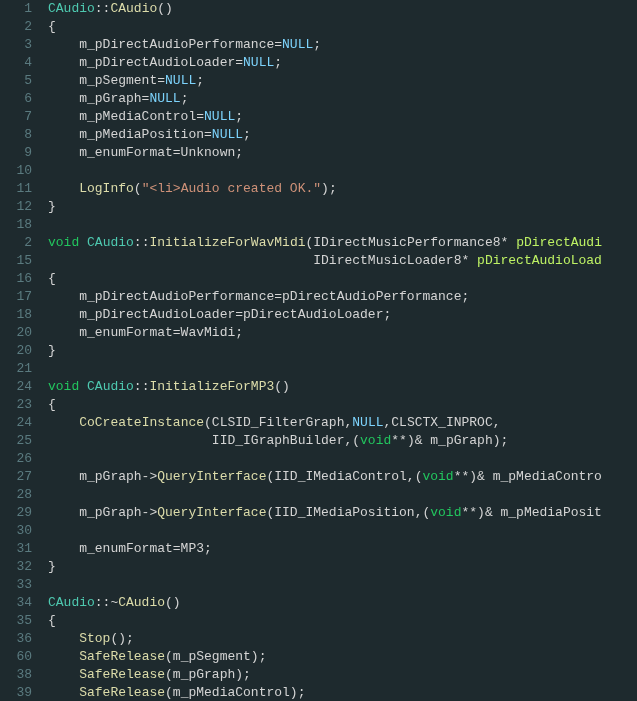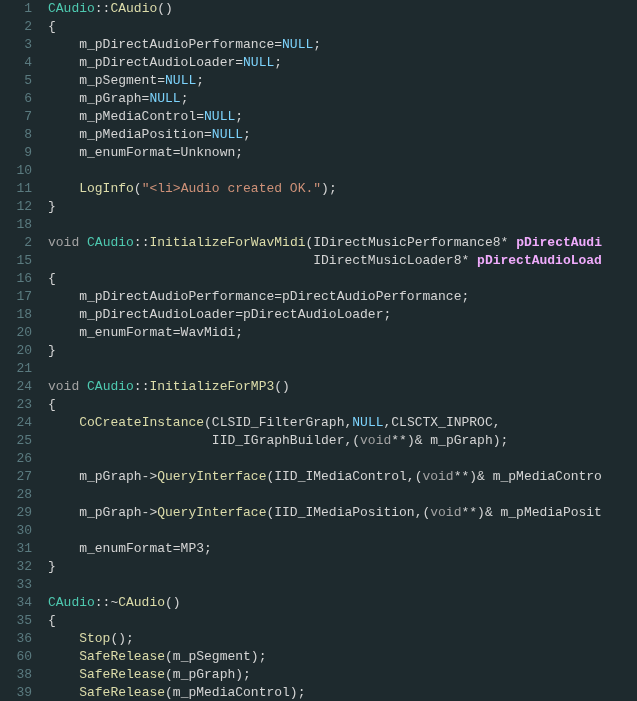--- a/index.html
+++ b/index.html
@@ -29,26 +29,26 @@
     height: 18px;
   }
   .code {
     padding-left: 8px;
     white-space: pre;
     color: #d4d4d4;
   }
   .code div {
     height: 18px;
   }
-  .kw { color: #a3a3a3; }        
+  .kw { color: #22c55e; }        
   .null { color: #7dd3fc; }      
   .type { color: #4ec9b0; }      
   .func { color: #dcdcaa; }      
   .str { color: #ce9178; }
-  .param { color: #f0abfc; font-weight: bold; }
+  .param { color: #bef264; }
 </style>
 </head>
 <body>
 
 <div class="editor">
   <div class="gutter">
       <div>1</div>
       <div>2</div>
       <div>3</div>
       <div>4</div>

